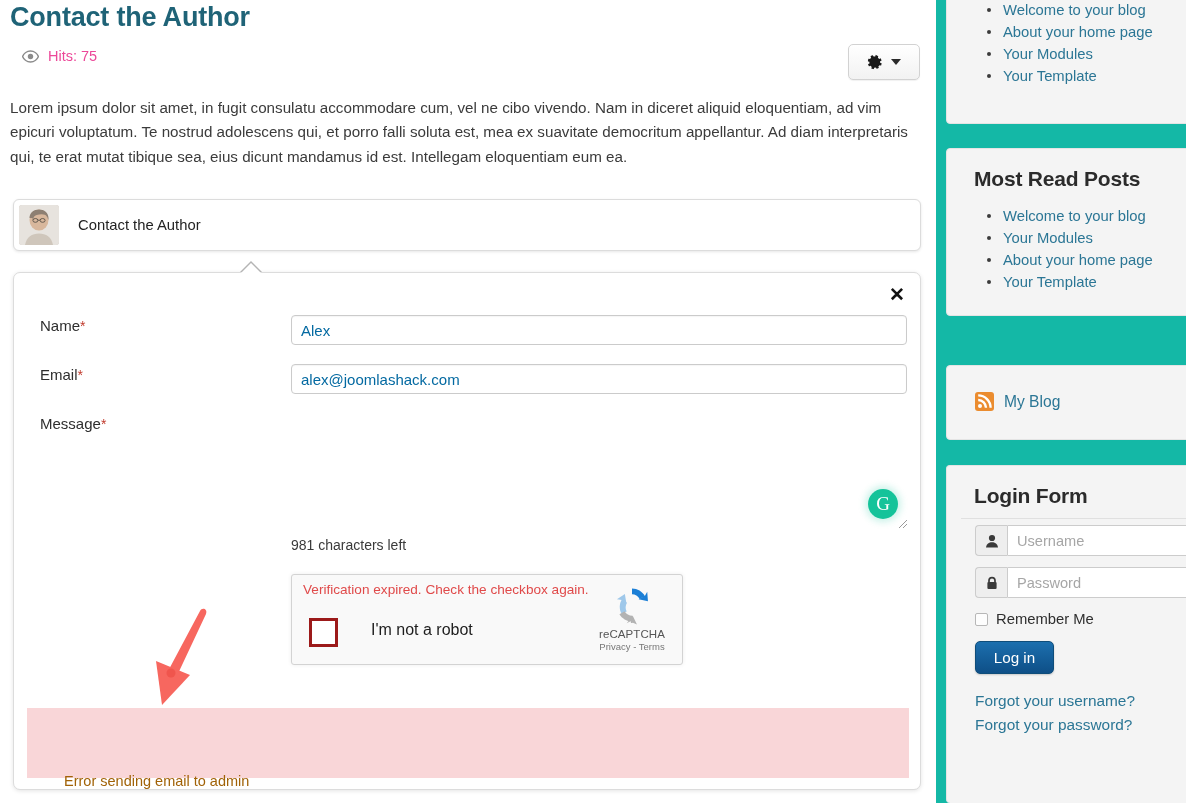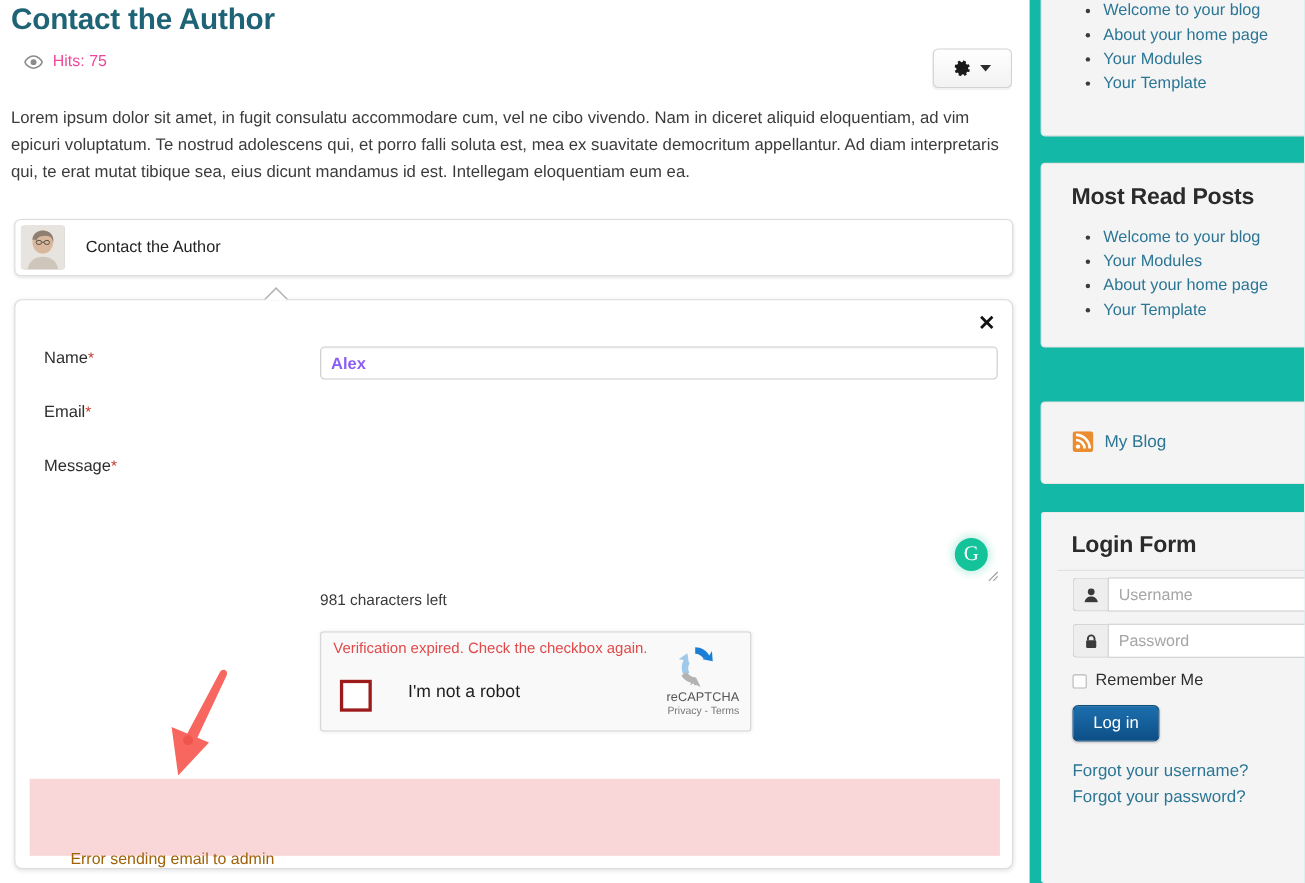--- a/index.html
+++ b/index.html
@@ -187,26 +187,25 @@
   }
   .req { color: #c0392b; font-size: 14px; }
 
   .text-input {
     position: absolute;
     box-sizing: border-box;
     border: 1px solid #cbcbcb;
     border-radius: 4px;
     background: #ffffff;
     font-size: 15px;
-    color: #8b5cf6;
+    color: #0369a1;
     font-family: "Liberation Sans", sans-serif;
     padding: 0 9px;
     box-shadow: inset 0 1px 1px rgba(0,0,0,0.045);
     outline: none;
-    font-weight: bold;
   }
 
   #name-input  { left: 277px; top: 42px; width: 616px; height: 30px; }
   #email-input { left: 277px; top: 91px; width: 616px; height: 30px; }
 
   #message-input {
     left: 277px; top: 140px; width: 616px; height: 117px;
     padding: 7px 9px;
     line-height: 20px;
     resize: none;
@@ -286,21 +285,21 @@
     left: 79px;
     top: 46px;
     font-size: 16px;
     color: #1d1d1d;
   }
   #recaptcha-brand {
     position: absolute;
     right: 10px;
     top: 8px;
     width: 80px;
-    text-align: right;
+    text-align: center;
   }
   #recaptcha-brand .logo { width: 44px; height: 44px; margin: 0 auto 1px; display:block; }
   #recaptcha-brand .name { font-size: 11.5px; color: #555; letter-spacing: 0.1px; }
   #recaptcha-brand .terms { font-size: 9.5px; color: #777; margin-top: 1px; }
 
   
   #error-alert {
     position: absolute;
     left: 13px;
     top: 435px;
@@ -534,20 +533,21 @@
       <div id="panel-close">✕</div>
 
       <label class="field-label" style="left:26px; top:44px;">
         <span>Name</span><span class="req">*</span>
       </label>
       <input id="name-input" class="text-input" type="text" value="Alex" style="">
 
       <label class="field-label" style="left:26px; top:93px;">
         <span>Email</span><span class="req">*</span>
       </label>
+      <input id="email-input" class="text-input" type="text" value="alex@joomlashack.com" style="">
 
       <label class="field-label" style="left:26px; top:142px;">
         <span>Message</span><span class="req">*</span>
       </label>
 
       <div id="grammarly-badge">
         <span class="g">G</span>
       </div>
       <svg id="resize-grip" viewBox="0 0 12 12">
         <path d="M11 3L3 11M11 7L7 11" stroke="#9a9a9a" stroke-width="1"></path>

